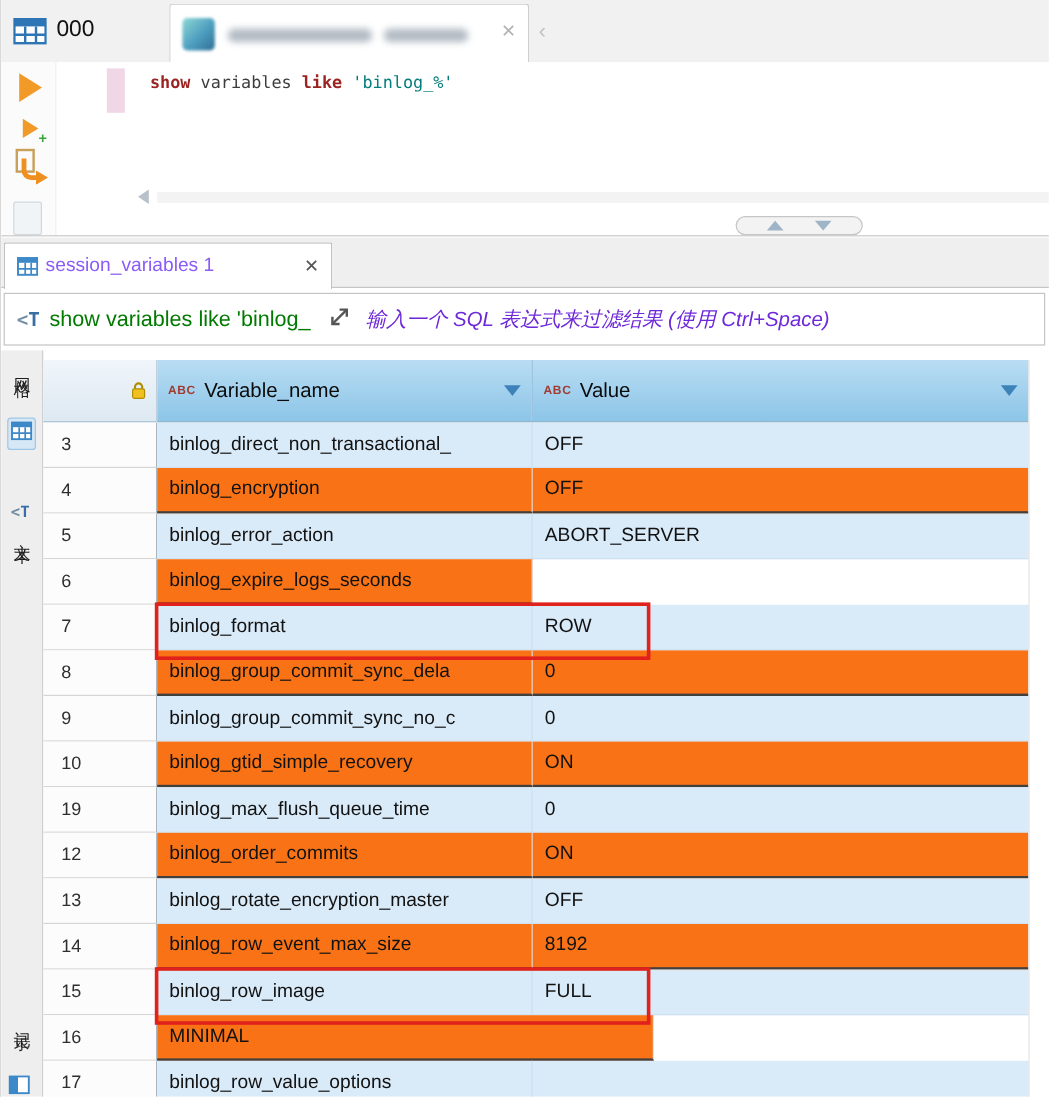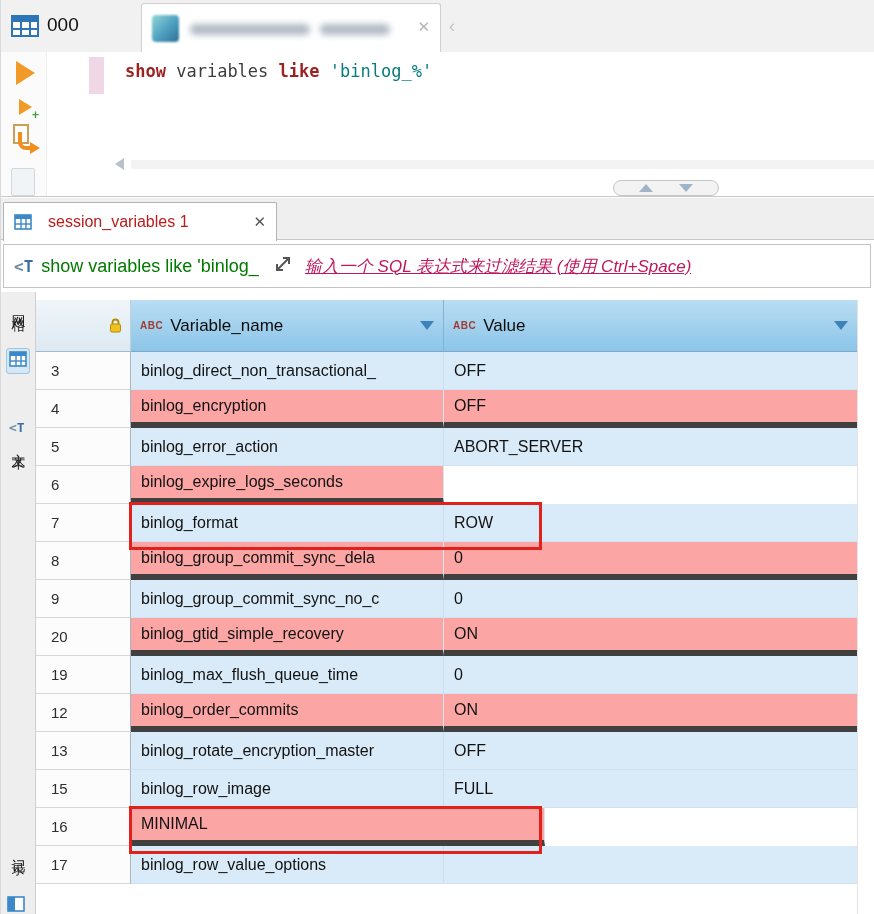--- a/index.html
+++ b/index.html
@@ -22,48 +22,48 @@
   
   #editor{position:absolute;left:0;top:52px;width:874px;height:144px;background:#fff;}
   .ed-toolbar{position:absolute;left:0;top:0;width:45px;height:144px;background:#fbfbfb;border-right:1px solid #efefef;}
   .tri{width:0;height:0;border-style:solid;display:inline-block;}
   .exec-tri{position:absolute;left:15px;top:9px;border-width:12px 0 12px 19px;border-color:transparent transparent transparent #f29a27;}
   .exec-tri-sm{position:absolute;left:18px;top:47px;border-width:8px 0 8px 13px;border-color:transparent transparent transparent #f29a27;}
   .exec-plus{position:absolute;left:31px;top:56px;color:#3ba53b;font-size:12px;font-weight:bold;}
   .script-icon{position:absolute;left:9px;top:70px;}
   .cut-icon{position:absolute;left:10px;top:116px;width:22px;height:26px;border:1px solid #c6cfd6;background:#eef3f7;border-radius:2px;opacity:.8;}
   .gutter-pink{position:absolute;left:88px;top:5px;width:15px;height:37px;background:#efd7e6;}
-  .sql-line{position:absolute;left:124px;top:9px;font-family:"DejaVu Sans Mono",monospace;font-size:17px;white-space:pre;}
+  .sql-line{position:absolute;left:124px;top:9px;font-family:"DejaVu Sans Mono",monospace;font-size:14px;white-space:pre;}
   .kw{color:#9b2423;font-weight:bold;}
   .plain{color:#3d3d3d;}
   .strlit{color:#067d7d;}
   .hscroll-arrow{position:absolute;left:114px;top:106px;width:0;height:0;border-style:solid;
     border-width:6px 9px 6px 0;border-color:transparent #b9c2ca transparent transparent;}
   .hscroll-track{position:absolute;left:130px;top:108px;width:744px;height:9px;background:#f3f3f3;}
   .sash-pill{position:absolute;left:612px;top:128px;width:106px;height:16px;background:#f3f3f3;
     border:1px solid #c6c6c6;border-radius:9px;display:flex;align-items:center;justify-content:center;gap:26px;box-sizing:border-box;}
   .sash-up{border-width:0 7px 8px 7px;border-color:transparent transparent #9fb4c6 transparent;}
   .sash-down{border-width:8px 7px 0 7px;border-color:#9fb4c6 transparent transparent transparent;}
   #splitline{position:absolute;left:0;top:196px;width:874px;height:1px;background:#c9c9c9;}
   
   #tabbar{position:absolute;left:0;top:198px;width:874px;height:42px;background:#efefef;border-bottom:1px solid #c6c6c6;box-sizing:border-box;}
   .res-tab{position:absolute;left:2px;top:4px;height:39px;width:274px;background:#fff;border:1px solid #b3b3b3;
     border-bottom:none;border-radius:2px 2px 0 0;display:flex;align-items:center;padding:0 10px;box-sizing:border-box;z-index:3;}
-  .res-tab-label{font-size:16px;color:#b91c1c;margin-left:16px;flex:1;}
+  .res-tab-label{font-size:16px;color:#8b5cf6;margin-left:6px;flex:1;}
   .res-tab-close{color:#555;font-size:15px;margin-left:8px;}
   
   #filterzone{position:absolute;left:0;top:240px;width:874px;height:52px;background:#fff;}
   .filter-box{position:absolute;left:2px;top:4px;width:868px;height:44px;border:1px solid #c4c4c4;
     background:#fff;display:flex;align-items:center;box-sizing:border-box;}
   .filter-ticon{font-family:"DejaVu Sans Mono",monospace;font-weight:bold;font-size:16px;margin-left:10px;}
   .filter-ticon .lt{color:#6f8ca5;}
   .filter-ticon .t{color:#3a6ea5;}
   .filter-query{color:#007a00;font-size:18px;margin-left:8px;white-space:pre;}
   .expand-icon{margin-left:14px;}
-  .filter-ph{font-style:italic;color:#be185d;font-size:17px;margin-left:12px;white-space:nowrap;overflow:hidden;text-decoration:underline;}
+  .filter-ph{font-style:italic;color:#6d28d9;font-size:17px;margin-left:12px;white-space:nowrap;overflow:hidden;}
   
   #resultsbody{position:absolute;left:0;top:292px;width:874px;height:622px;background:#fff;}
   .side-strip{position:absolute;left:0;top:0;width:35px;height:622px;background:#eeeeee;border-right:1px solid #cfcfcf;box-sizing:border-box;overflow:hidden;}
   .vlabel{writing-mode:vertical-rl;text-orientation:upright;font-size:14px;color:#1d1d1d;letter-spacing:3px;position:absolute;left:9px;}
   .side-icon{position:absolute;left:6px;}
   .side-icon.active{background:#d6e8f6;border:1px solid #9fc6e4;border-radius:3px;padding:2px;left:5px;}
   
   .grid-area{position:absolute;left:35px;top:8px;width:839px;height:708px;overflow:hidden;}
   .ghead{display:flex;height:52px;}
   .corner{width:95px;background:linear-gradient(#f0f5fa,#dde9f2);border-right:1px solid #c0cfda;
@@ -73,22 +73,22 @@
     display:flex;align-items:center;padding:0 9px;box-sizing:border-box;}
   .hname{width:313px;}
   .hvalue{width:414px;}
   .habc{color:#a23b31;font-size:10px;font-weight:bold;margin-right:7px;letter-spacing:.5px;}
   .hlabel{font-size:17px;color:#0c0c0c;flex:1;white-space:nowrap;overflow:hidden;}
   .harrow{width:0;height:0;border-style:solid;border-width:9px 7px 0 7px;border-color:#3e82ba transparent transparent transparent;margin-left:4px;}
   .grows{position:absolute;left:0;top:52px;width:839px;height:562px;overflow:hidden;}
   .grow{display:flex;height:38px;}
   .rownum{width:95px;background:#fcfcfc;border-right:1px solid #a9b6c0;border-bottom:1px solid #d6d6d6;
     font-size:15px;color:#2e2e2e;display:flex;align-items:center;padding-left:15px;box-sizing:border-box;}
-  .cell{box-sizing:border-box;border-right:1px solid #dbe5ed;border-bottom:6px solid #404040;
-    display:flex;align-items:center;padding-left:10px;font-size:16px;color:#121212;white-space:nowrap;overflow:hidden;background:#fca5a5;}
+  .cell{box-sizing:border-box;border-right:1px solid #dbe5ed;border-bottom:2px solid #404040;
+    display:flex;align-items:center;padding-left:10px;font-size:16px;color:#121212;white-space:nowrap;overflow:hidden;background:#f97316;}
   .cname{width:313px;}
   .cvalue{width:414px;}
   .grow.stripe .cell{background:#d9eaf8;border-bottom:1px solid #cfe2f2;border-right:1px solid #c9ddee;}
   .anno{position:absolute;border:3px solid #e0211c;left:93px;width:407px;height:42px;pointer-events:none;z-index:5;}
   .vscroll{position:absolute;right:0;top:0;width:17px;height:614px;background:#fff;border-left:1px solid #e3e3e3;}
 </style>
 </head>
 <body>
 
 <div id="topbar">
@@ -245,21 +245,21 @@
     <div class="cell cvalue">0</div>
   </div>
 
   <div class="grow stripe">
     <div class="rownum">9</div>
     <div class="cell cname">binlog_group_commit_sync_no_c</div>
     <div class="cell cvalue">0</div>
   </div>
 
   <div class="grow">
-    <div class="rownum">20</div>
+    <div class="rownum">10</div>
     <div class="cell cname">binlog_gtid_simple_recovery</div>
     <div class="cell cvalue">ON</div>
   </div>
 
   <div class="grow stripe">
     <div class="rownum">19</div>
     <div class="cell cname">binlog_max_flush_queue_time</div>
     <div class="cell cvalue">0</div>
   </div>
 
@@ -268,20 +268,25 @@
     <div class="cell cname">binlog_order_commits</div>
     <div class="cell cvalue">ON</div>
   </div>
 
   <div class="grow stripe">
     <div class="rownum">13</div>
     <div class="cell cname">binlog_rotate_encryption_master</div>
     <div class="cell cvalue">OFF</div>
   </div>
 
+  <div class="grow">
+    <div class="rownum">14</div>
+    <div class="cell cname">binlog_row_event_max_size</div>
+    <div class="cell cvalue">8192</div>
+  </div>
 
   <div class="grow stripe">
     <div class="rownum">15</div>
     <div class="cell cname">binlog_row_image</div>
     <div class="cell cvalue">FULL</div>
   </div>
 
   <div class="grow">
     <div class="rownum">16</div>
     <div class="cell cvalue">MINIMAL</div>

